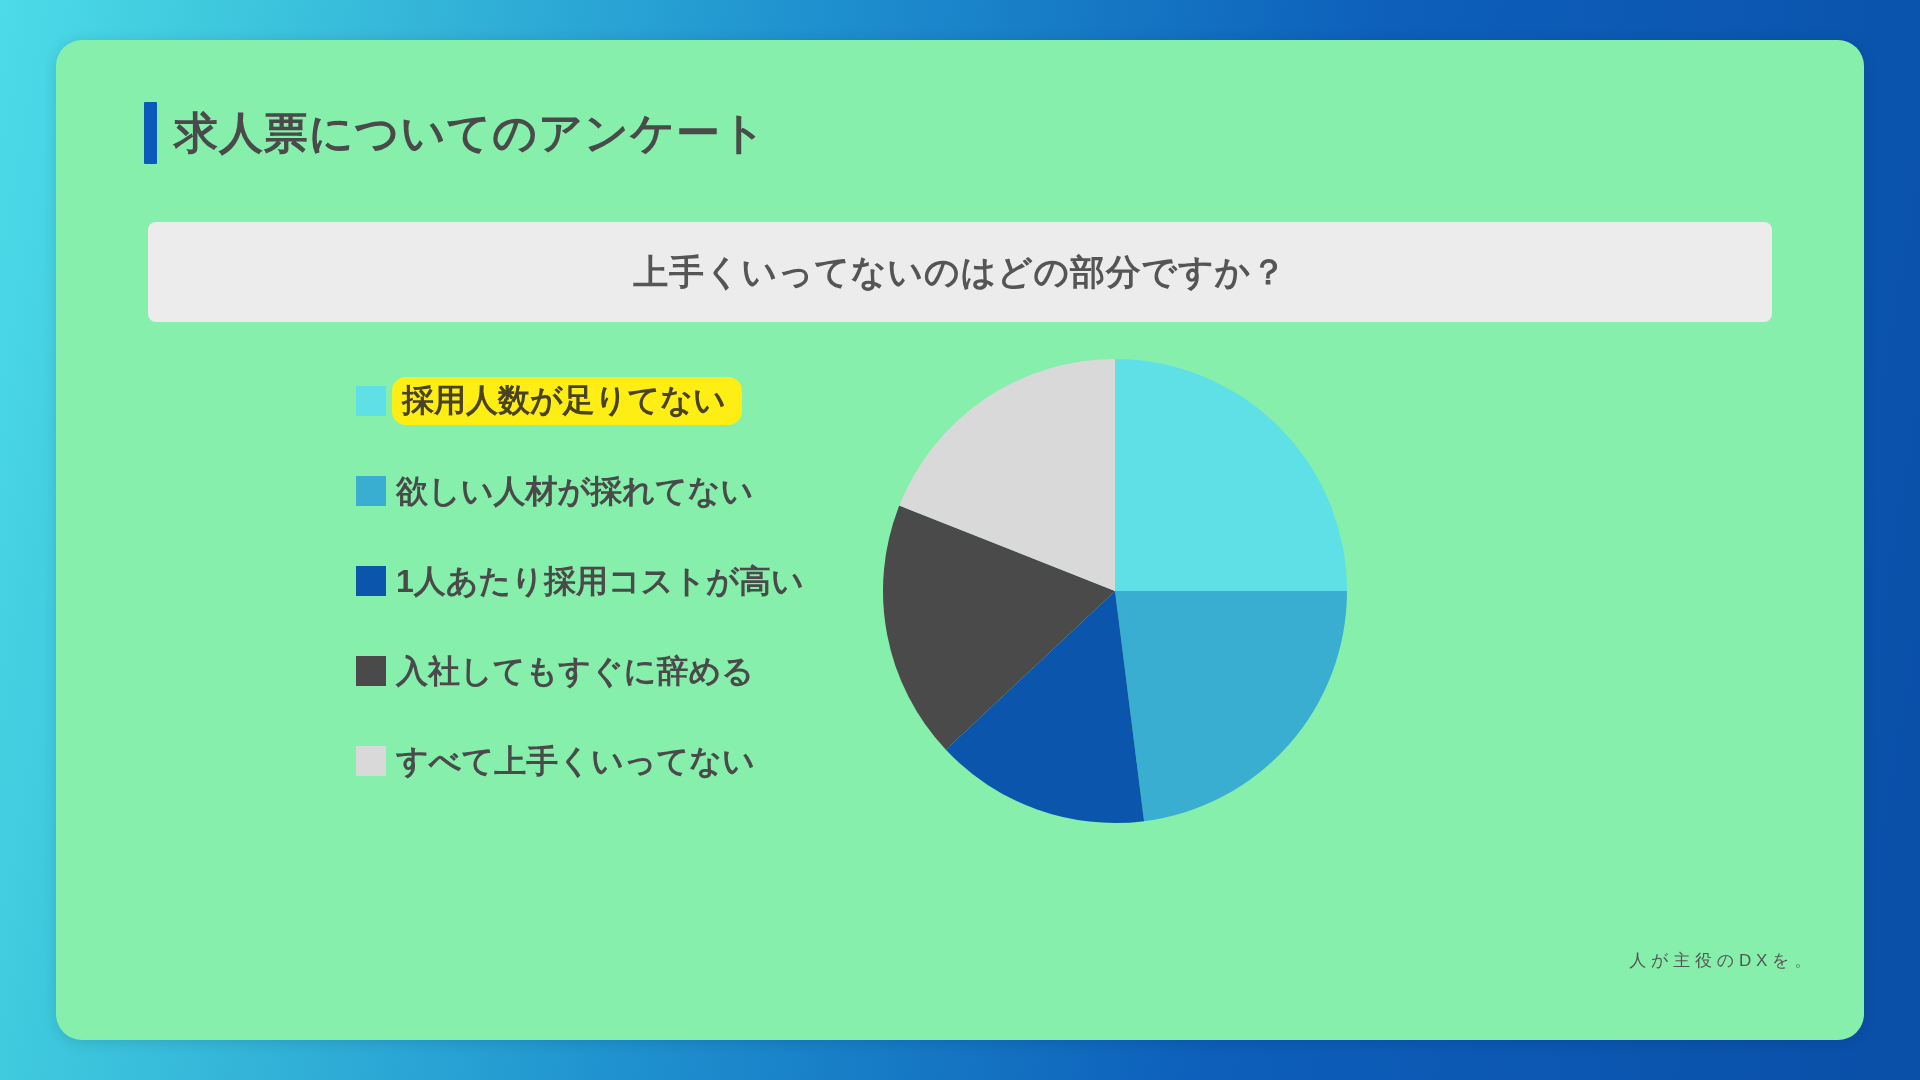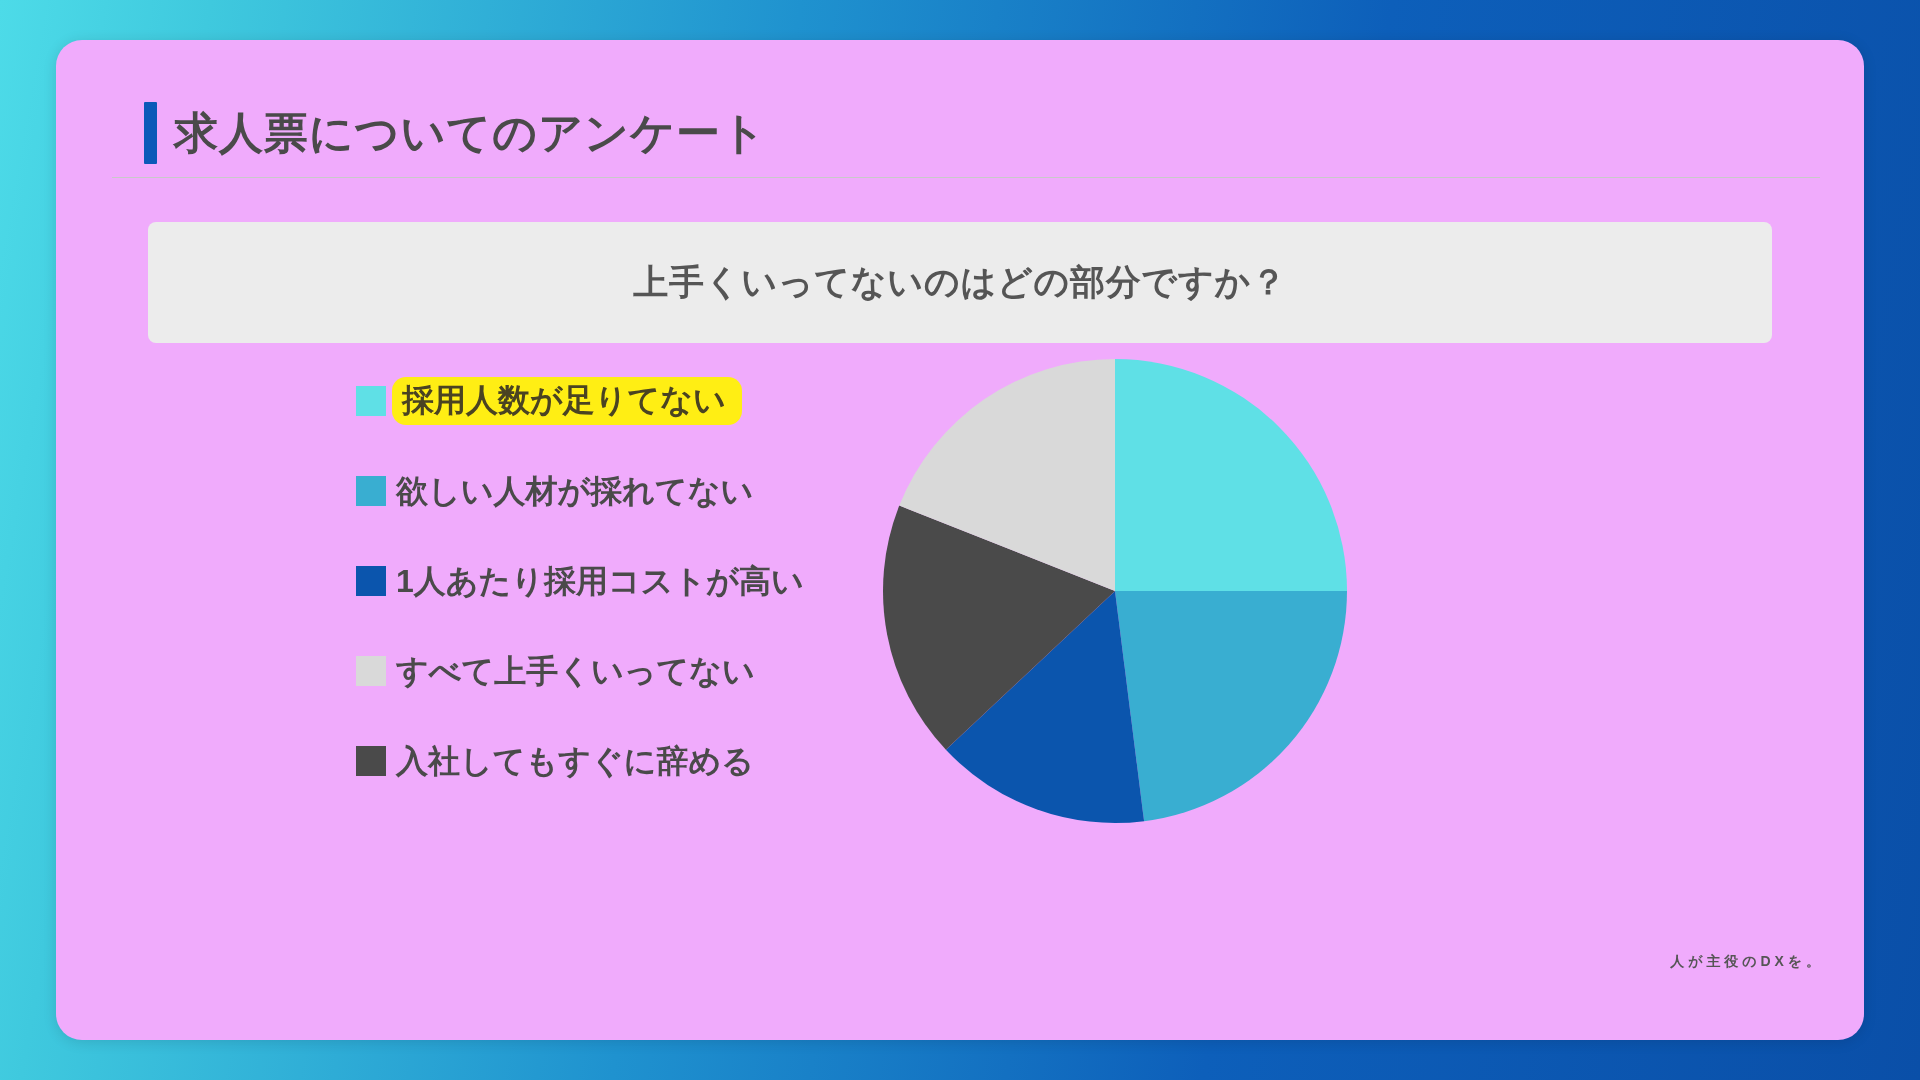--- a/index.html
+++ b/index.html
@@ -12,21 +12,21 @@
   body {
     background: linear-gradient(100deg, #4ddbe8 0%, #3fc9de 10%, #1f92cf 38%, #0d5fba 66%, #0a4fa8 100%);
     position:relative;
   }
 
   
   #card {
     position:absolute;
     left:56px; top:40px;
     width:1808px; height:1000px;
-    background:#f0abfc;
+    background:#86efac;
     border-radius:26px;
     box-shadow:0 2px 14px rgba(0,0,0,.12);
     overflow:hidden;
   }
 
   
   #header {
     position:absolute; left:0; top:0;
     width:100%; height:138px;
   }
@@ -53,21 +53,21 @@
     font-size:21px;
     color:#4a4a4a;
     line-height:30px;
     white-space:nowrap;
   }
 
   
   #question-banner {
     position:absolute;
     left:92px; top:182px;
-    width:1624px; height:121px;
+    width:1624px; height:100px;
     background:#ececec;
     border-radius:8px;
     display:flex; align-items:center; justify-content:center;
   }
   #question-text {
     font-size:35px; font-weight:bold;
     color:#555555;
     letter-spacing:.02em;
     white-space:nowrap;
   }
@@ -125,27 +125,26 @@
   #pie-svg { display:block; width:466px; height:466px; }
 
   
   #logo {
     position:absolute;
     right:36px; bottom:18px;
     width:200px; height:68px;
     text-align:right;
   }
   #logo-tag {
-    font-size:14px;
+    font-size:17px;
     color:#555;
     letter-spacing:.28em;
     line-height:14px;
     white-space:nowrap;
-    margin-right:4px;
-    font-weight:bold;
+    margin-right:12px;
   }
   #logo-mark {
     display:flex; align-items:flex-end; justify-content:flex-end;
     height:46px;
   }
   #logo-hand { display:block; }
   #logo-text {
     font-size:38px; font-weight:bold;
     color:#3a3a3a;
     letter-spacing:-.01em;
@@ -181,27 +180,27 @@
         <span class="legend-swatch" style="background: rgb(57, 174, 209);"></span>
         <span class="legend-label">欲しい人材が採れてない</span>
       </div>
 
       <div class="legend-item">
         <span class="legend-swatch" style="background: rgb(11, 85, 173);"></span>
         <span class="legend-label">1人あたり採用コストが高い</span>
       </div>
 
       <div class="legend-item">
+        <span class="legend-swatch" style="background: rgb(74, 74, 74);"></span>
+        <span class="legend-label">入社してもすぐに辞める</span>
+      </div>
+
+      <div class="legend-item">
         <span class="legend-swatch" style="background: rgb(217, 217, 217);"></span>
         <span class="legend-label">すべて上手くいってない</span>
-      </div>
-
-      <div class="legend-item">
-        <span class="legend-swatch" style="background: rgb(74, 74, 74);"></span>
-        <span class="legend-label">入社してもすぐに辞める</span>
       </div>
 
     </div>
 
     <div id="pie-wrap">
       <svg id="pie-svg" viewBox="0 0 466 466">
         <g id="pie-slices">
             <path d="M 233 233 L 233.00 1.00 A 232 232 0 0 1 465.00 233.00 Z" fill="#5fe0e6"></path>
             <path d="M 233 233 L 465.00 233.00 A 232 232 0 0 1 262.08 463.17 Z" fill="#39aed1"></path>
             <path d="M 233 233 L 262.08 463.17 A 232 232 0 0 1 63.88 391.81 Z" fill="#0b55ad"></path>

